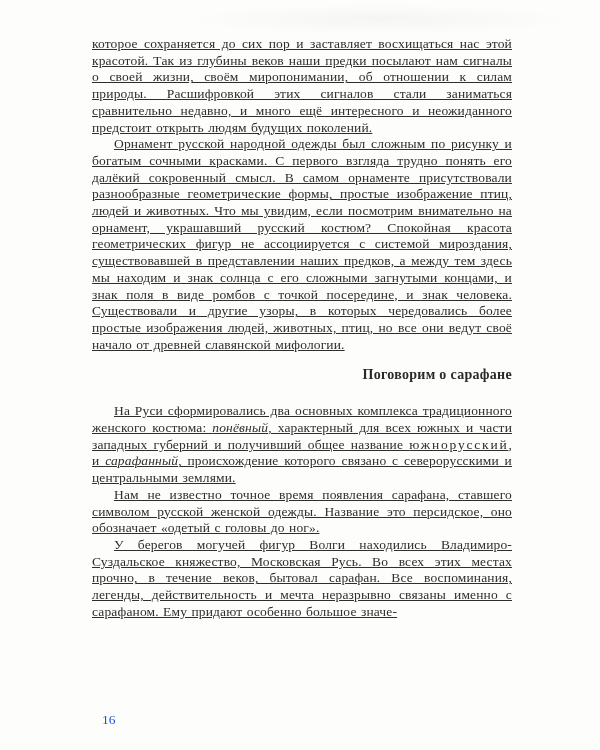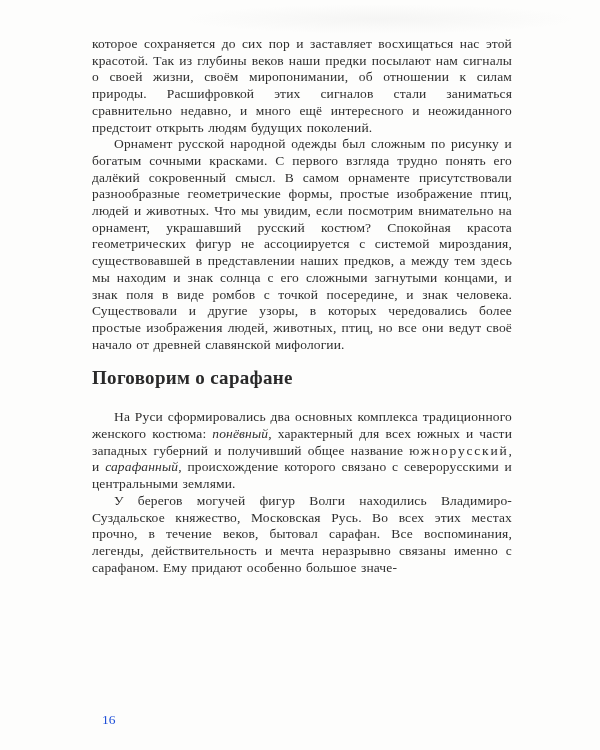--- a/index.html
+++ b/index.html
@@ -34,28 +34,29 @@
     top: 36px;
     width: 420px;
   }
   .para {
     margin: 0;
     font-size: 13.5px;
     line-height: 16.7px;
     text-align: justify;
     letter-spacing: 0.15px;
     word-spacing: 0.8px;
+    text-decoration: underline;
   }
   .para.indent {
     text-indent: 22px;
   }
   .heading {
     margin: 14px 0 20px 0;
-    text-align: left;
-    font-size: 19px;
+    text-align: right;
+    font-size: 14px;
     font-weight: bold;
     letter-spacing: 0.3px;
     color: #2a2a2a;
   }
   .spaced-term {
     letter-spacing: 1.8px;
   }
   .italic-term {
     font-style: italic;
   }
@@ -75,20 +76,21 @@
   <div class="text-block">
 
     <p class="para">которое сохраняется до сих пор и заставляет восхищаться нас этой красотой. Так из глубины веков наши предки посылают нам сигналы о своей жизни, своём миропонимании, об отношении к силам природы. Расшифровкой этих сигналов стали заниматься сравнительно недавно, и много ещё интересного и неожиданного предстоит открыть людям будущих поколений.</p>
 
     <p class="para indent">Орнамент русской народной одежды был сложным по рисунку и богатым сочными красками. С первого взгляда трудно понять его далёкий сокровенный смысл. В самом орнаменте присутствовали разнообразные геометрические формы, простые изображение птиц, людей и животных. Что мы увидим, если посмотрим внимательно на орнамент, украшавший русский костюм? Спокойная красота геометрических фигур не ассоциируется с системой мироздания, существовавшей в представлении наших предков, а между тем здесь мы находим и знак солнца с его сложными загнутыми концами, и знак поля в виде ромбов с точкой посередине, и знак человека. Существовали и другие узоры, в которых чередовались более простые изображения людей, животных, птиц, но все они ведут своё начало от древней славянской мифологии.</p>
 
     <h2 class="heading">Поговорим о сарафане</h2>
 
     <p class="para indent"><span>На Руси сформировались два основных комплекса традиционного женского костюма: </span><span class="italic-term">понёвный</span><span>, характерный для всех южных и части западных губерний и получивший общее название </span><span class="spaced-term">южнорусский</span><span>, и </span><span class="italic-term">сарафанный</span><span>, происхождение которого связано с северорусскими и центральными землями.</span></p>
 
+    <p class="para indent">Нам не известно точное время появления сарафана, ставшего символом русской женской одежды. Название это персидское, оно обозначает «одетый с головы до ног».</p>
 
 
     <p class="para indent">У берегов могучей фигур Волги находились Владимиро-Суздальское княжество, Московская Русь. Во всех этих местах прочно, в течение веков, бытовал сарафан. Все воспоминания, легенды, действительность и мечта неразрывно связаны именно с сарафаном. Ему придают особенно большое значе-</p>
 
   </div>
 
   <div class="page-number">16</div>
 </div>
 
 </body></html>

